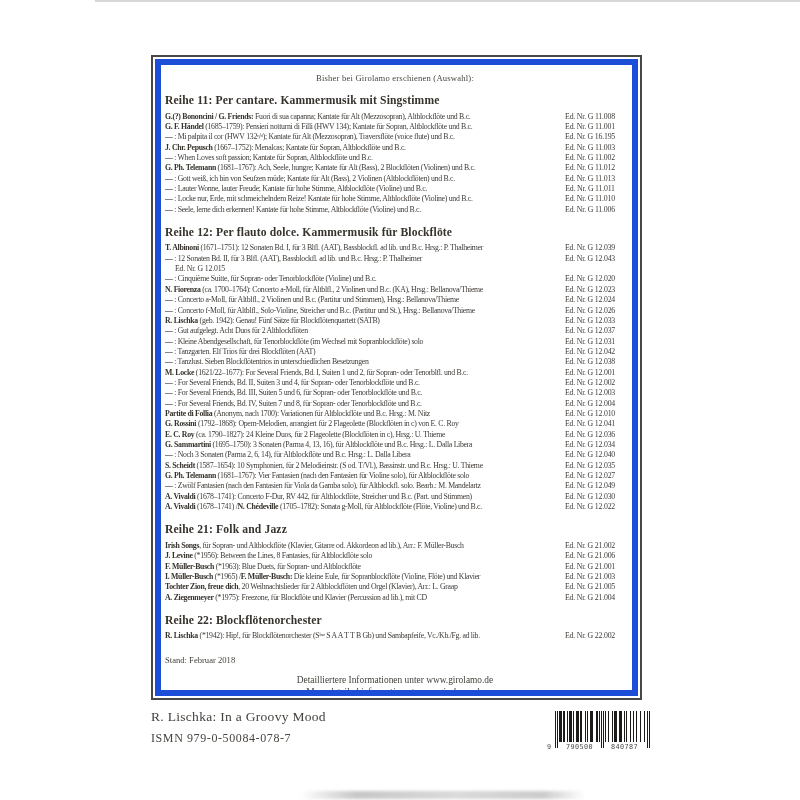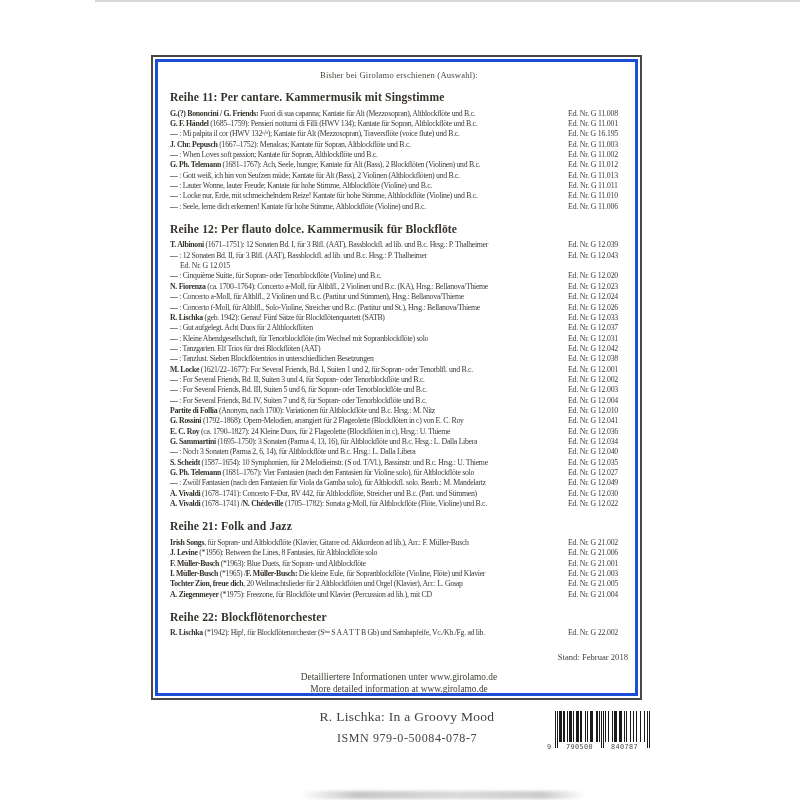--- a/index.html
+++ b/index.html
@@ -11,47 +11,47 @@
   .scan-edge-top{
     position:absolute;left:95px;right:0;top:0;height:2px;
     background:#d8d8d8;filter:blur(.5px);
   }
   .frame-outer{
     position:absolute;left:151px;top:55px;width:487px;height:641px;
     border:2px solid #4a4846;background:#fff;
   }
   .frame-inner{
     position:absolute;left:2px;top:2px;right:2px;bottom:2px;
-    border:3px solid #1d4ed8;
-    padding:4px 7px 0 12px;
+    border:6px solid #1d4ed8;
+    padding:4px 7px 0 4px;
     overflow:hidden;
   }
   .tagline{
     text-align:center;font-size:8.6px;color:#4a463f;
     margin:4px 0 1px 0;letter-spacing:.2px;
   }
   .sec-title{
     font-weight:bold;font-size:11.6px;color:#36322c;
     margin:11px 0 4.5px 0;letter-spacing:.15px;
   }
   .row{
     display:flex;height:10.35px;line-height:10.35px;
     font-size:7.8px;letter-spacing:-0.3px;white-space:nowrap;
   }
   .row .desc{flex:1 1 auto;overflow:hidden;}
   .row .desc b{color:#36322c;}
   .row .ed{flex:0 0 70px;overflow:hidden;letter-spacing:-0.2px;text-align:center;}
   .stand{
-    text-align:right;font-size:8.6px;margin-top:13px;color:#47433d;
+    text-align:left;font-size:8.6px;margin-top:13px;color:#47433d;
   }
   .info{
     text-align:center;font-size:9.4px;line-height:12px;margin-top:9px;color:#45413b;
   }
   .footer-text{
-    position:absolute;left:164px;top:709px;width:486px;text-align:center;
+    position:absolute;left:151px;top:709px;width:486px;text-align:left;
   }
   .footer-title{font-size:13.5px;color:#45413d;letter-spacing:.3px;}
   .footer-ismn{font-size:12px;color:#48443f;letter-spacing:.6px;margin-top:6px;}
   .barcode{
     position:absolute;left:555px;top:711px;width:95px;height:40px;background:#fff;
   }
   .bars{position:absolute;left:0;top:0;display:flex;}
   .bars .m{flex:0 0 1px;width:1px;height:31px;}
   .bars .m.on{background:#1c1b1a;}
   .bars .m.guard{height:37px;}

